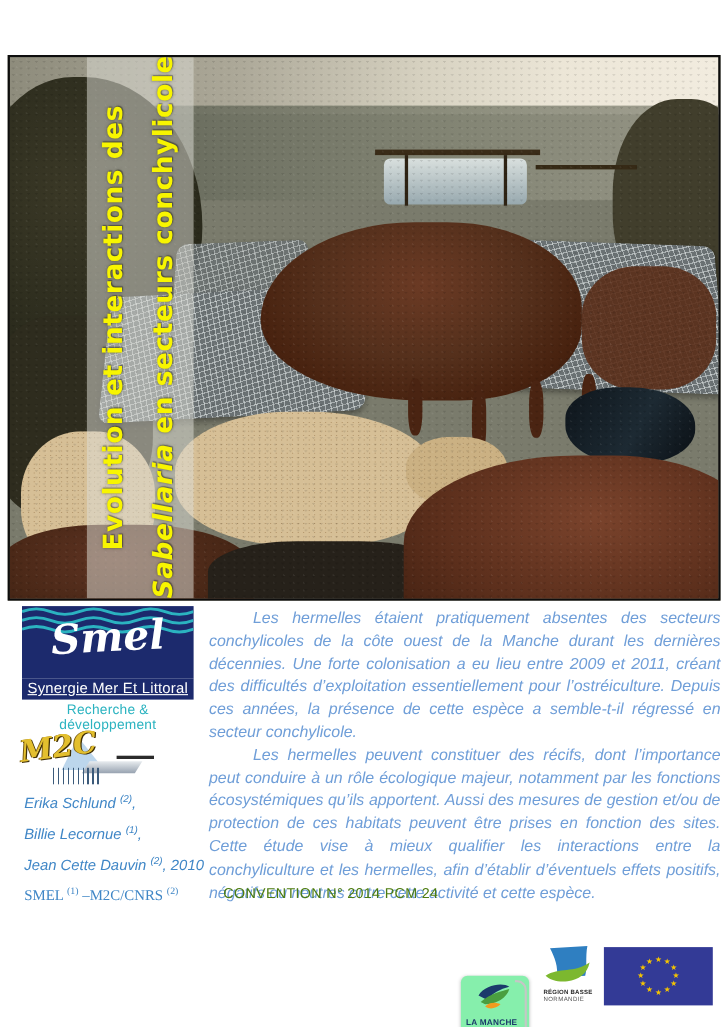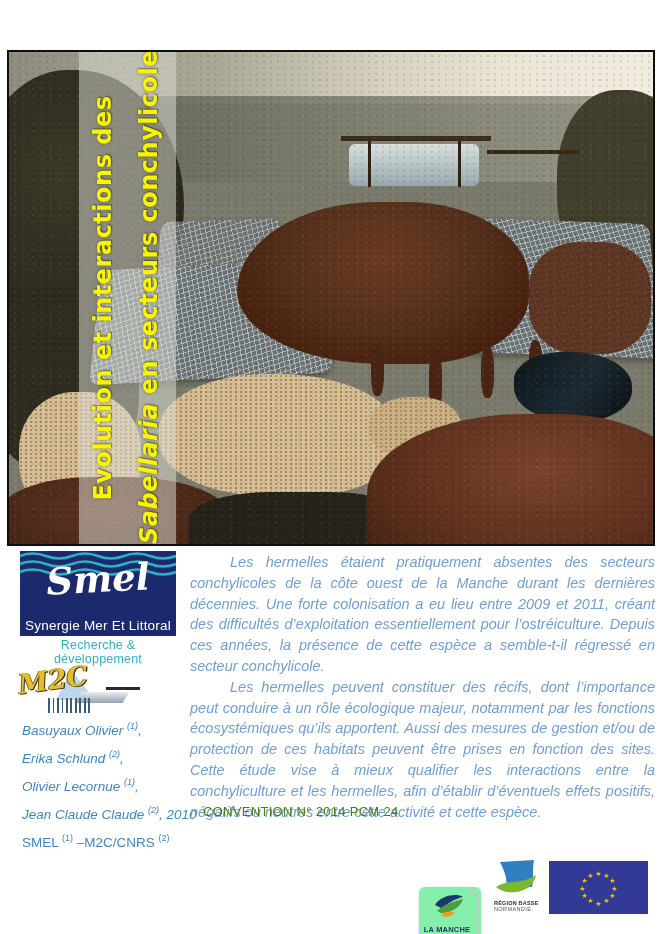--- a/index.html
+++ b/index.html
@@ -66,21 +66,21 @@
   .title-rot .sp-italic{font-style:italic;}
 
   
   .smel-block{position:absolute;left:20px;top:551px;width:156px;}
   .smel-navy{position:relative;height:66px;background:#1c2a6d;overflow:hidden;}
   .smel-waves{position:absolute;left:0;top:0;width:100%;height:26px;}
   .smel-name{position:absolute;left:0;right:0;top:8px;text-align:center;color:#ffffff;
     font-family:"DejaVu Serif", serif;font-style:italic;font-weight:bold;font-size:37px;
     line-height:40px;transform:rotate(-3deg);}
   .smel-tagline{background:#1c2a6d;color:#ffffff;text-align:center;font-size:13.5px;
-    padding:1px 0 3px 0;letter-spacing:.2px;}
+    padding:1px 0 3px 0;letter-spacing:.2px;text-decoration:underline;}
   .smel-sub{color:#2bb3c0;text-align:center;font-size:12.5px;padding-top:2px;letter-spacing:.2px;}
 
   .partners{position:absolute;left:18px;top:660px;width:160px;height:62px;}
   .m2c{position:absolute;left:0;top:2px;width:95px;height:58px;}
   .m2c-text{position:absolute;left:0;top:2px;font-family:"DejaVu Serif", serif;
     font-weight:bold;font-style:italic;font-size:27px;color:#e3bf2e;transform:rotate(-8deg);
     text-shadow:-1px 0 #7a5c14,1px 1px #403006;}
   .m2c-tri{position:absolute;left:38px;top:8px;width:0;height:0;
     border-left:15px solid transparent;border-right:24px solid transparent;
     border-bottom:30px solid #bcd6ec;}
@@ -92,21 +92,21 @@
   .cnrs{position:absolute;left:108px;top:1px;width:54px;height:54px;border-radius:50%;
     background:radial-gradient(circle at 35% 28%,#3c5a9e 0%,#23356e 55%,#16245e 100%);
     display:flex;align-items:center;justify-content:center;}
   .cnrs span{color:#ffffff;font-weight:bold;font-size:17px;letter-spacing:.5px;
     font-family:"DejaVu Sans", sans-serif;}
 
   .authors{position:absolute;left:22px;top:716px;width:170px;color:#3f86c6;
     font-style:italic;font-size:13.5px;}
   .authors .a-row{height:28px;line-height:20px;white-space:nowrap;}
   .authors sup{font-size:9px;}
-  .affil{font-style:normal;}
+  .affil{font-style:normal;font-family:Liberation Serif, serif;}
 
   
   .abstract{position:absolute;left:190px;top:552px;width:465px;color:#6f9ed8;
     font-style:italic;font-size:14.5px;line-height:20.8px;text-align:justify;}
   .abstract p{margin:0;text-indent:40px;}
   .convention{position:absolute;left:203px;top:804px;color:#4d7c0f;font-size:13px;
     letter-spacing:.3px;}
 
   
   .logo-manche{position:absolute;left:419px;top:887px;width:62px;height:66px;background:#86efac;
@@ -182,24 +182,23 @@
     <div class="m2c">
       <span class="m2c-tri"></span>
       <span class="m2c-quad"></span>
       <span class="m2c-zig"></span>
       <span class="m2c-text">M2C</span>
     </div>
     <div class="m2c-line"></div>
   </div>
 
   <div class="authors">
-    <div class="a-row"><span>Basuyaux Olivier </span><sup>(1)</sup><span>,</span></div>
     <div class="a-row"><span>Erika Schlund </span><sup>(2)</sup><span>,</span></div>
-    <div class="a-row"><span>Olivier Lecornue </span><sup>(1)</sup><span>,</span></div>
-    <div class="a-row"><span>Jean Claude Claude </span><sup>(2)</sup><span>, 2010</span></div>
+    <div class="a-row"><span>Billie Lecornue </span><sup>(1)</sup><span>,</span></div>
+    <div class="a-row"><span>Jean Cette Dauvin </span><sup>(2)</sup><span>, 2010</span></div>
     <div class="a-row affil"><span>SMEL </span><sup>(1)</sup><span> –M2C/CNRS </span><sup>(2)</sup></div>
   </div>
 
   <div class="abstract">
     <p>Les hermelles étaient pratiquement absentes des secteurs conchylicoles de la côte ouest de la Manche durant les dernières décennies. Une forte colonisation a eu lieu entre 2009 et 2011, créant des difficultés d’exploitation essentiellement pour l’ostréiculture. Depuis ces années, la présence de cette espèce a semble-t-il régressé en secteur conchylicole.</p>
     <p>Les hermelles peuvent constituer des récifs, dont l’importance peut conduire à un rôle écologique majeur, notamment par les fonctions écosystémiques qu’ils apportent. Aussi des mesures de gestion et/ou de protection de ces habitats peuvent être prises en fonction des sites. Cette étude vise à mieux qualifier les interactions entre la conchyliculture et les hermelles, afin d’établir d’éventuels effets positifs, négatifs ou neutres entre cette activité et cette espèce.</p>
   </div>
 
   <div class="convention">CONVENTION N° 2014 PCM 24</div>
 

